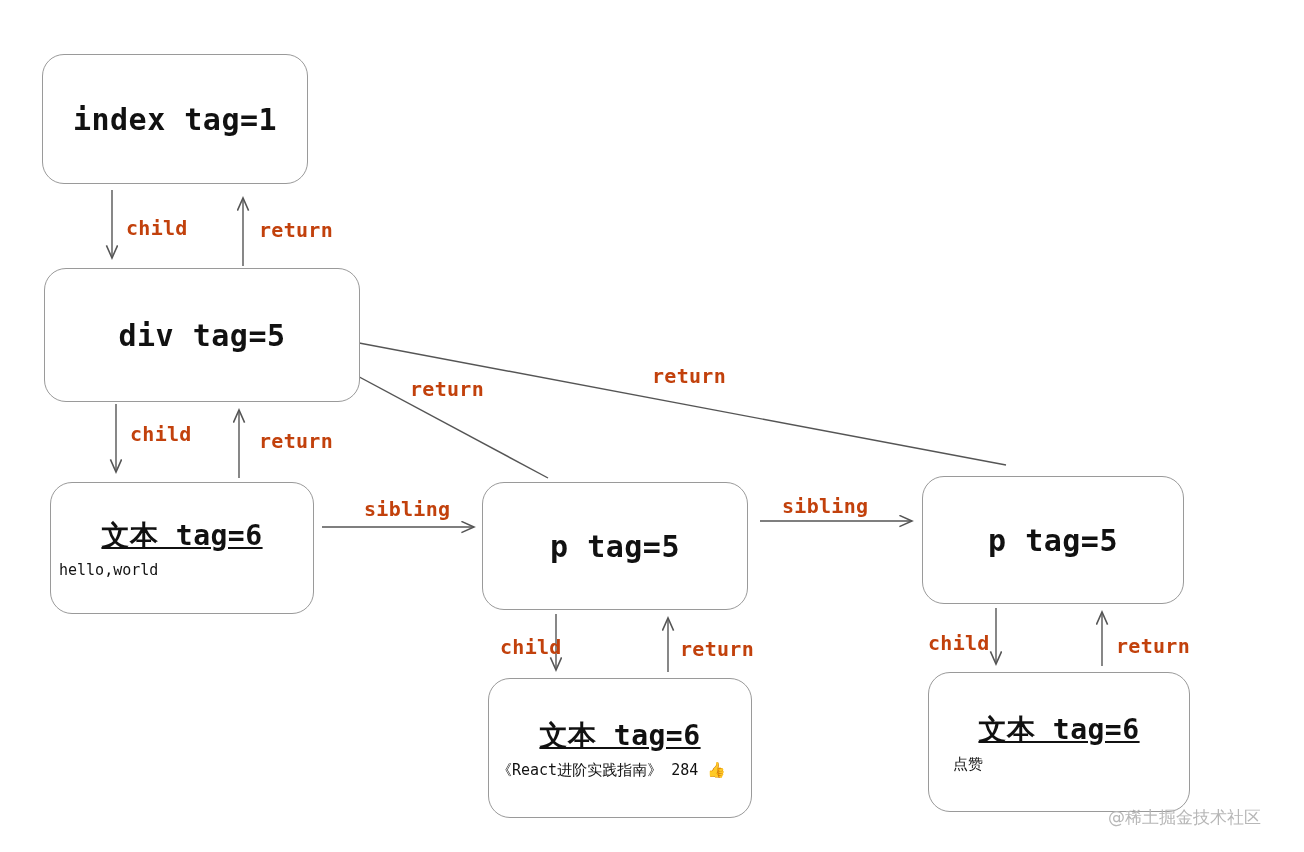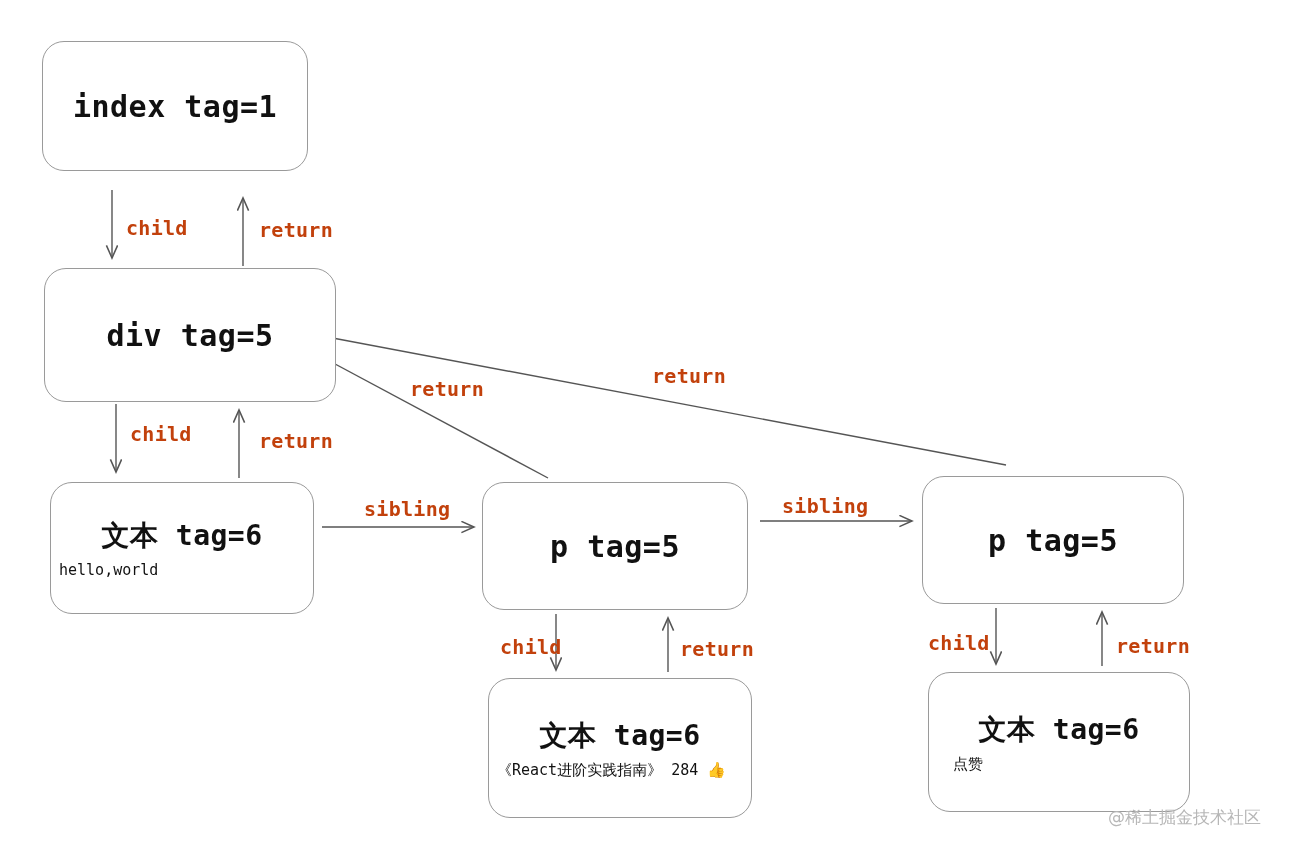--- a/index.html
+++ b/index.html
@@ -41,20 +41,21 @@
     letter-spacing: 0.5px;
     white-space: nowrap;
   }
   .node.with-sub {
     justify-content: center;
     align-items: flex-start;
   }
   .node.with-sub .title {
     width: 100%;
     text-align: center;
+    text-decoration: underline;
   }
   .node .subtitle {
     font-family: "DejaVu Sans Mono", "Liberation Mono", monospace;
     font-weight: 400;
     color: #111111;
     white-space: nowrap;
     margin-top: 6px;
   }
   .edge-label {
     position: absolute;
@@ -94,24 +95,24 @@
         <path d="M 548,478 L 322,357" fill="none" stroke="#555555" stroke-width="1.4" marker-end="url(#arrowhead)"></path>
         <path d="M 1006,465 L 322,336" fill="none" stroke="#555555" stroke-width="1.4" marker-end="url(#arrowhead)"></path>
         <path d="M 556,614 L 556,670" fill="none" stroke="#555555" stroke-width="1.4" marker-end="url(#arrowhead)"></path>
         <path d="M 668,672 L 668,618" fill="none" stroke="#555555" stroke-width="1.4" marker-end="url(#arrowhead)"></path>
         <path d="M 996,608 L 996,664" fill="none" stroke="#555555" stroke-width="1.4" marker-end="url(#arrowhead)"></path>
         <path d="M 1102,666 L 1102,612" fill="none" stroke="#555555" stroke-width="1.4" marker-end="url(#arrowhead)"></path>
       </g>
   </svg>
 
   <div id="node-layer">
-      <div class="node" style="left: 42px; top: 41px; width: 266px; height: 130px; border-color: rgb(154, 154, 154);">
+      <div class="node" style="left: 42px; top: 54px; width: 266px; height: 130px; border-color: rgb(154, 154, 154);">
         <div class="title" style="font-size: 30px; color: rgb(17, 17, 17);">index tag=1</div>
       </div>
-      <div class="node" style="left: 44px; top: 268px; width: 292px; height: 134px; border-color: rgb(154, 154, 154);">
+      <div class="node" style="left: 44px; top: 268px; width: 316px; height: 134px; border-color: rgb(154, 154, 154);">
         <div class="title" style="font-size: 30px; color: rgb(17, 17, 17);">div tag=5</div>
       </div>
       <div class="node with-sub" style="left: 50px; top: 482px; width: 264px; height: 132px; border-color: rgb(154, 154, 154);">
         <div class="title" style="font-size: 28px; color: rgb(17, 17, 17);">文本 tag=6</div>
         <div class="subtitle" style="font-size: 15px; margin-left: 8px;">hello,world</div>
       </div>
       <div class="node" style="left: 482px; top: 482px; width: 266px; height: 128px; border-color: rgb(154, 154, 154);">
         <div class="title" style="font-size: 30px; color: rgb(17, 17, 17);">p tag=5</div>
       </div>
       <div class="node" style="left: 922px; top: 476px; width: 262px; height: 128px; border-color: rgb(154, 154, 154);">

